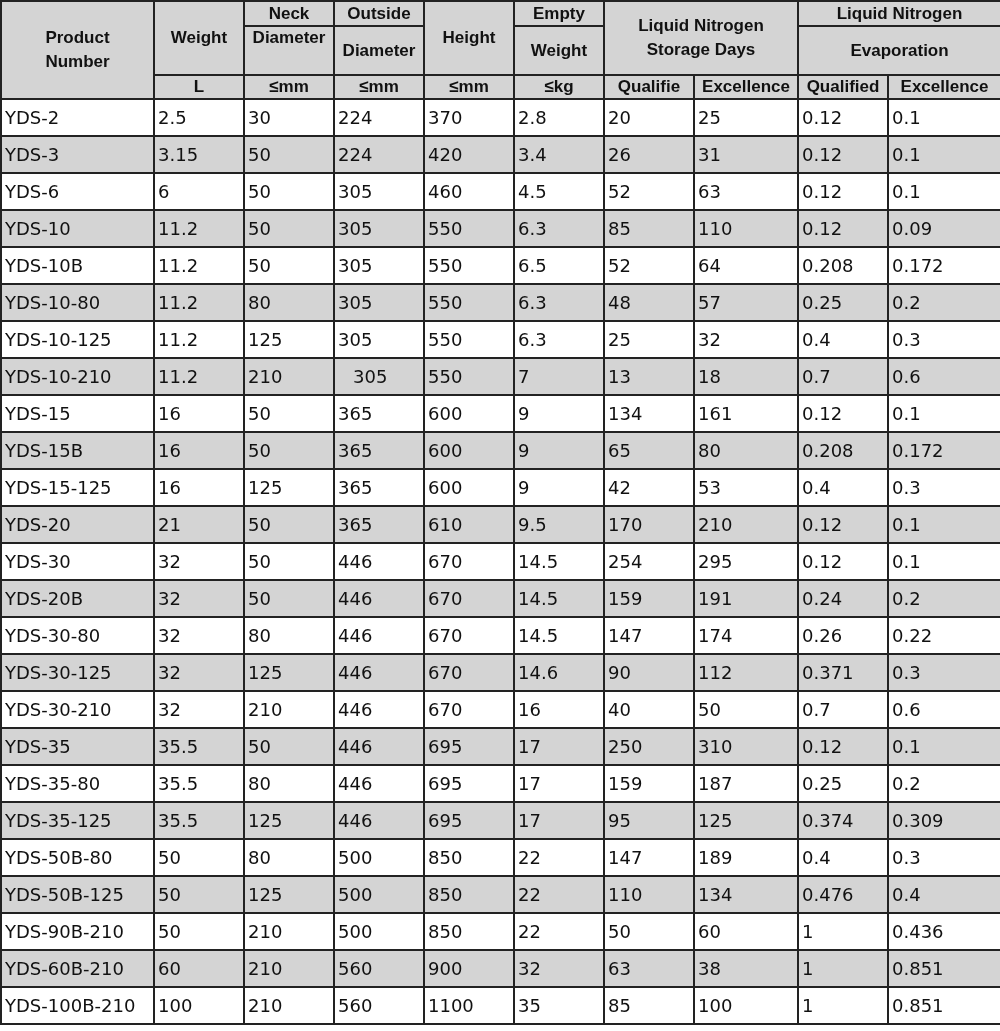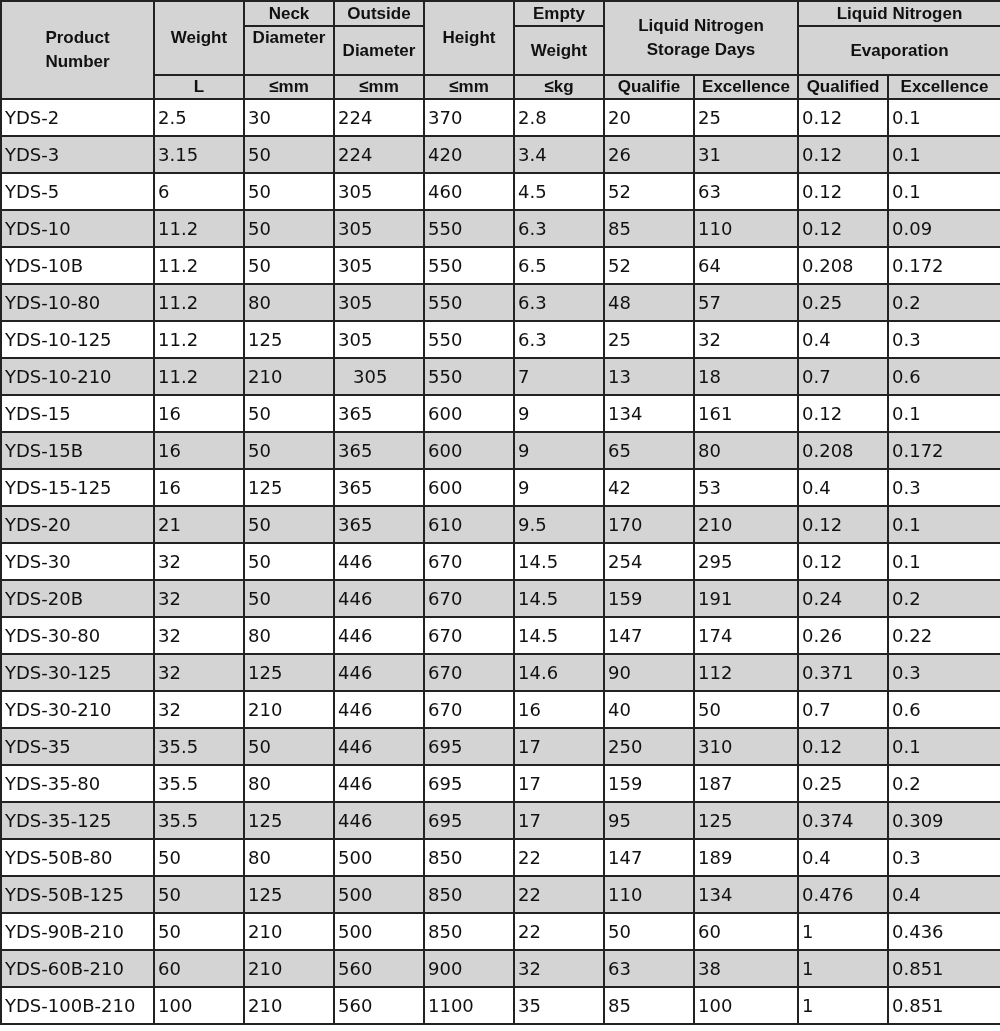--- a/index.html
+++ b/index.html
@@ -116,21 +116,21 @@
         <td>50</td>
         <td>224</td>
         <td>420</td>
         <td>3.4</td>
         <td>26</td>
         <td>31</td>
         <td>0.12</td>
         <td>0.1</td>
       </tr>
       <tr class="row">
-        <td>YDS-5</td>
+        <td>YDS-6</td>
         <td>6</td>
         <td>50</td>
         <td>305</td>
         <td>460</td>
         <td>4.5</td>
         <td>52</td>
         <td>63</td>
         <td>0.12</td>
         <td>0.1</td>
       </tr>

